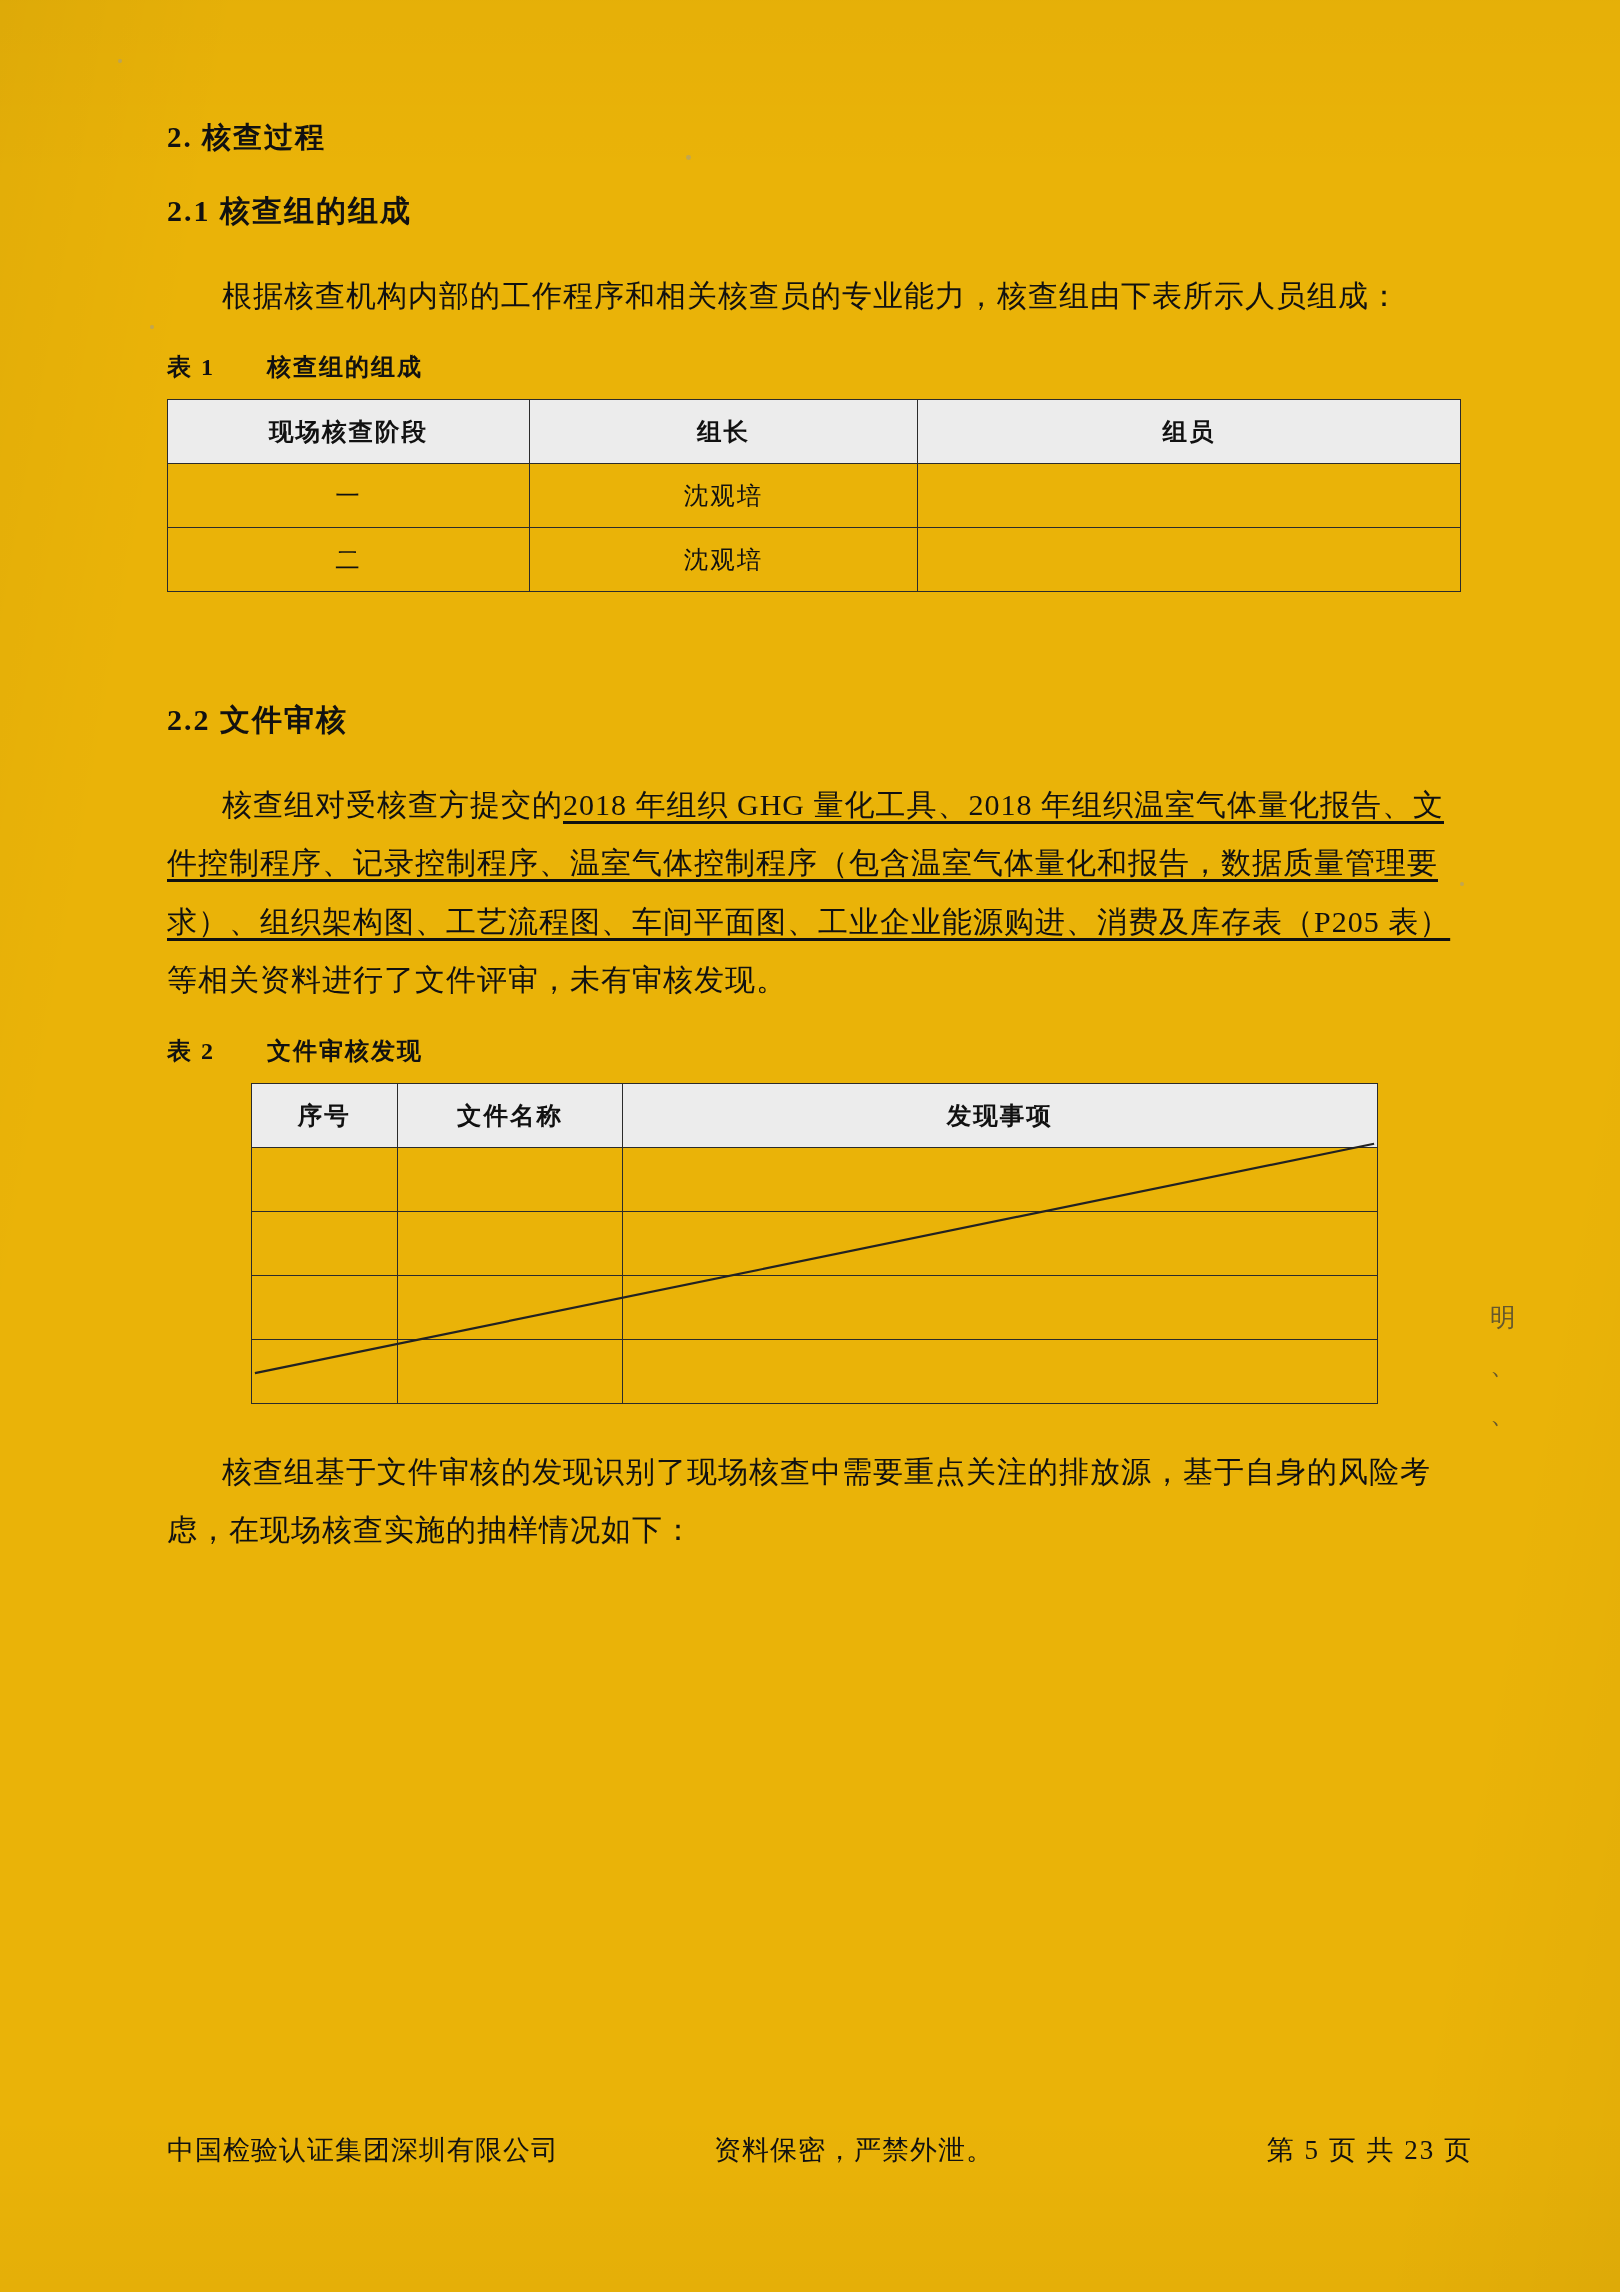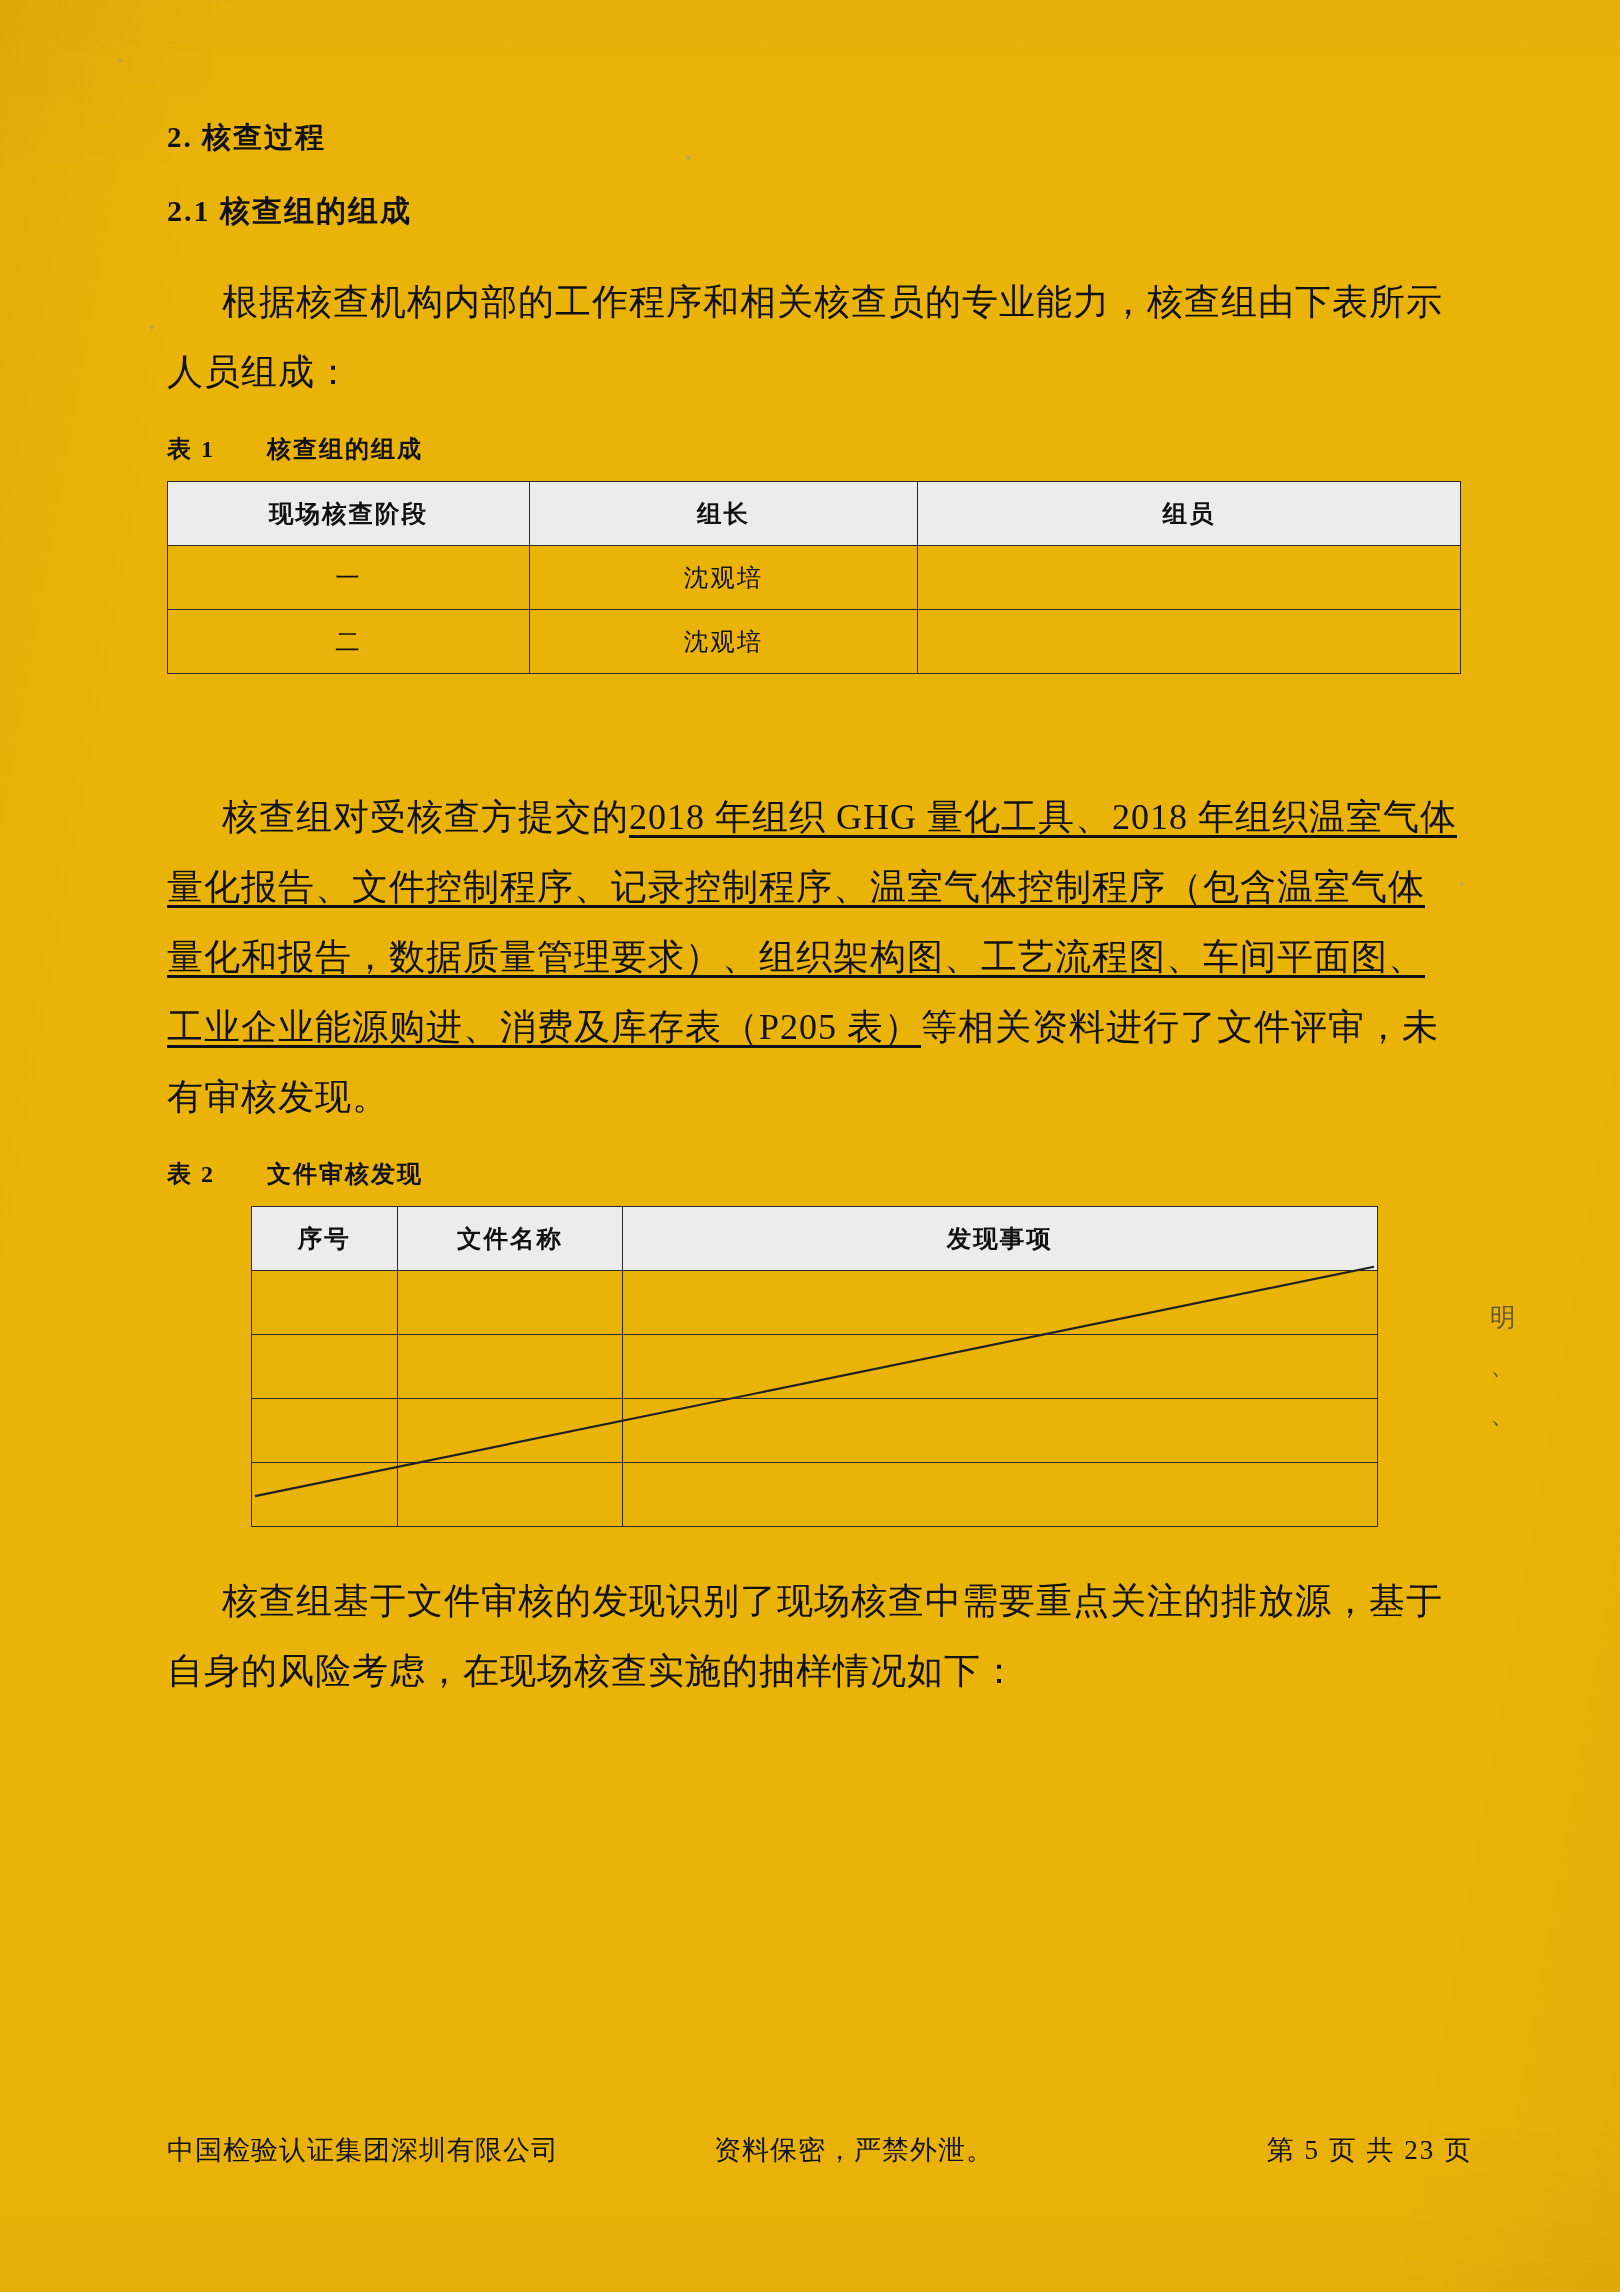--- a/index.html
+++ b/index.html
@@ -39,21 +39,21 @@
     font-weight: 600;
     margin: 0 0 33px 0;
   }
   .sub-heading {
     font-size: 30px;
     letter-spacing: 2px;
     font-weight: 600;
     margin: 0 0 35px 0;
   }
   .para {
-    font-size: 36px;
+    font-size: 30px;
     line-height: 1.95;
     text-indent: 55px;
     margin: 0 0 25.5px 0;
     letter-spacing: 1px;
   }
   .u { text-decoration: underline; text-underline-offset: 5.9px; }
   .table-caption {
     text-align: left;
     font-size: 24px;
     font-weight: 600;
@@ -171,20 +171,21 @@
         <tr>
           <td>二</td>
           <td>沈观培</td>
           <td></td>
         </tr>
       </tbody>
     </table>
 
     <div class="gap-big"></div>
 
+    <div class="sub-heading">2.2 文件审核</div>
 
     <p class="para"><span>核查组对受核查方提交的</span><span class="u">2018 年组织 GHG 量化工具、2018 年组织温室气体量化报告、文件控制程序、记录控制程序、温室气体控制程序（包含温室气体量化和报告，数据质量管理要求）、组织架构图、工艺流程图、车间平面图、工业企业能源购进、消费及库存表（P205 表）</span><span>等相关资料进行了文件评审，未有审核发现。</span></p>
 
 
     <div class="table-caption">表 2　　文件审核发现</div>
 
     <div class="t2wrap">
       <table class="doc t2">
         <colgroup>
             <col class="c1">

